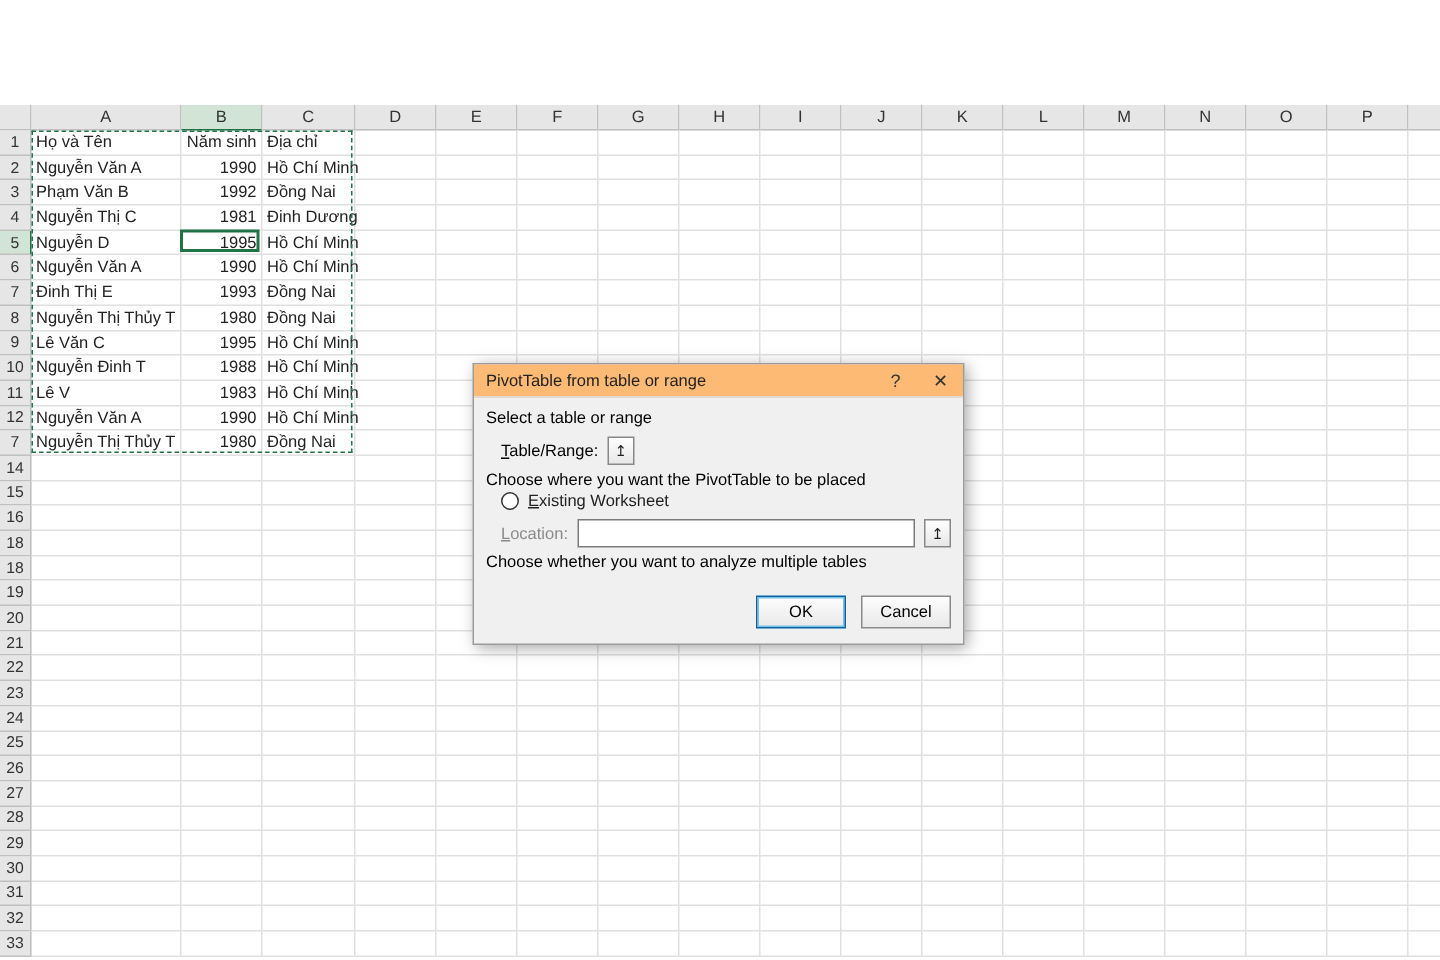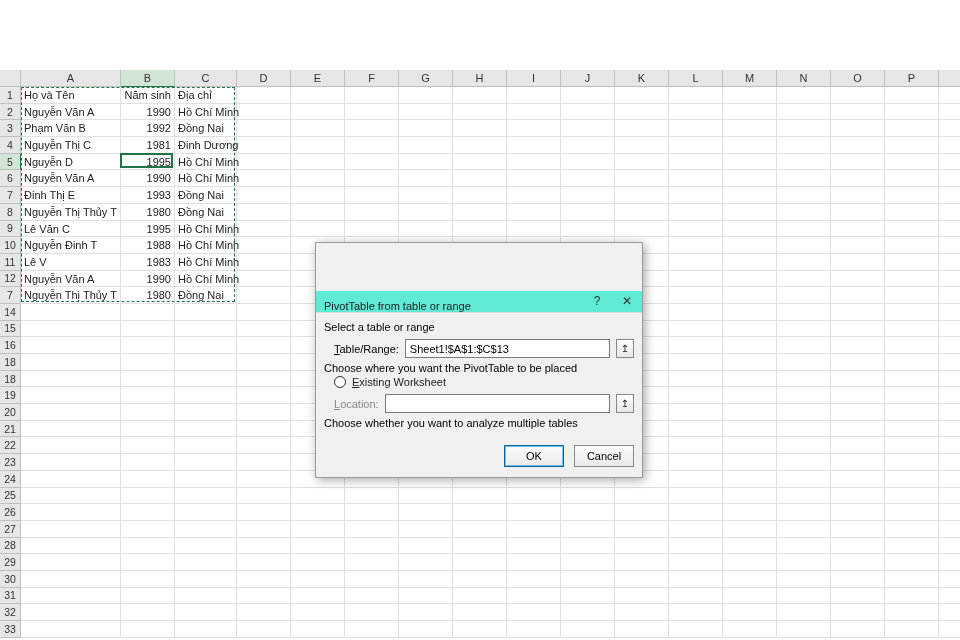--- a/index.html
+++ b/index.html
@@ -94,25 +94,24 @@
     position: absolute;
     left: 315px; top: 242px;
     width: 328px;
     background: #f0f0f0;
     border: 1px solid #9b9b9b;
     box-shadow: 2px 2px 10px rgba(0,0,0,.35);
     font-size: 11px;
   }
   .titlebar {
     height: 22px;
-    display: flex; align-items: flex-end;
+    display: flex; align-items: center;
     padding-left: 8px;
-    background: #5eead4;
+    background: #fdba74;
     border-bottom: 1px solid #dcdcdc;
-    margin-top: 48px;
   }
   .titlebar .t { flex: 1; font-size: 11px; color: #222; }
   .titlebar .tb-btn {
     width: 30px; height: 22px;
     display: flex; align-items:center; justify-content:center;
     color: #333;
     font-size: 12px;
   }
   .dbody { padding: 6px 8px 8px 8px; }
   .sect-label { margin-top: 2px; color:#000; }
@@ -867,21 +866,20 @@
         <span>?</span>
       </div>
     <div class="tb-btn">
         <span>✕</span>
       </div>
   </div>
   <div class="dbody">
     <div class="sect-label">Select a table or range</div>
     <div class="fieldrow">
       <label><u>T</u><span>able/Range:</span></label>
-      <input class="txt" value="Sheet1!$A$1:$C$13" style="">
       <div class="range-btn">
           <span>↥</span>
         </div>
     </div>
 
     <div class="sect-label">Choose where you want the PivotTable to be placed</div>
     <div class="radio-row">
       <span class="radio"></span>
       <span class="lbl"><u>E</u><span>xisting Worksheet</span></span>
     </div>

